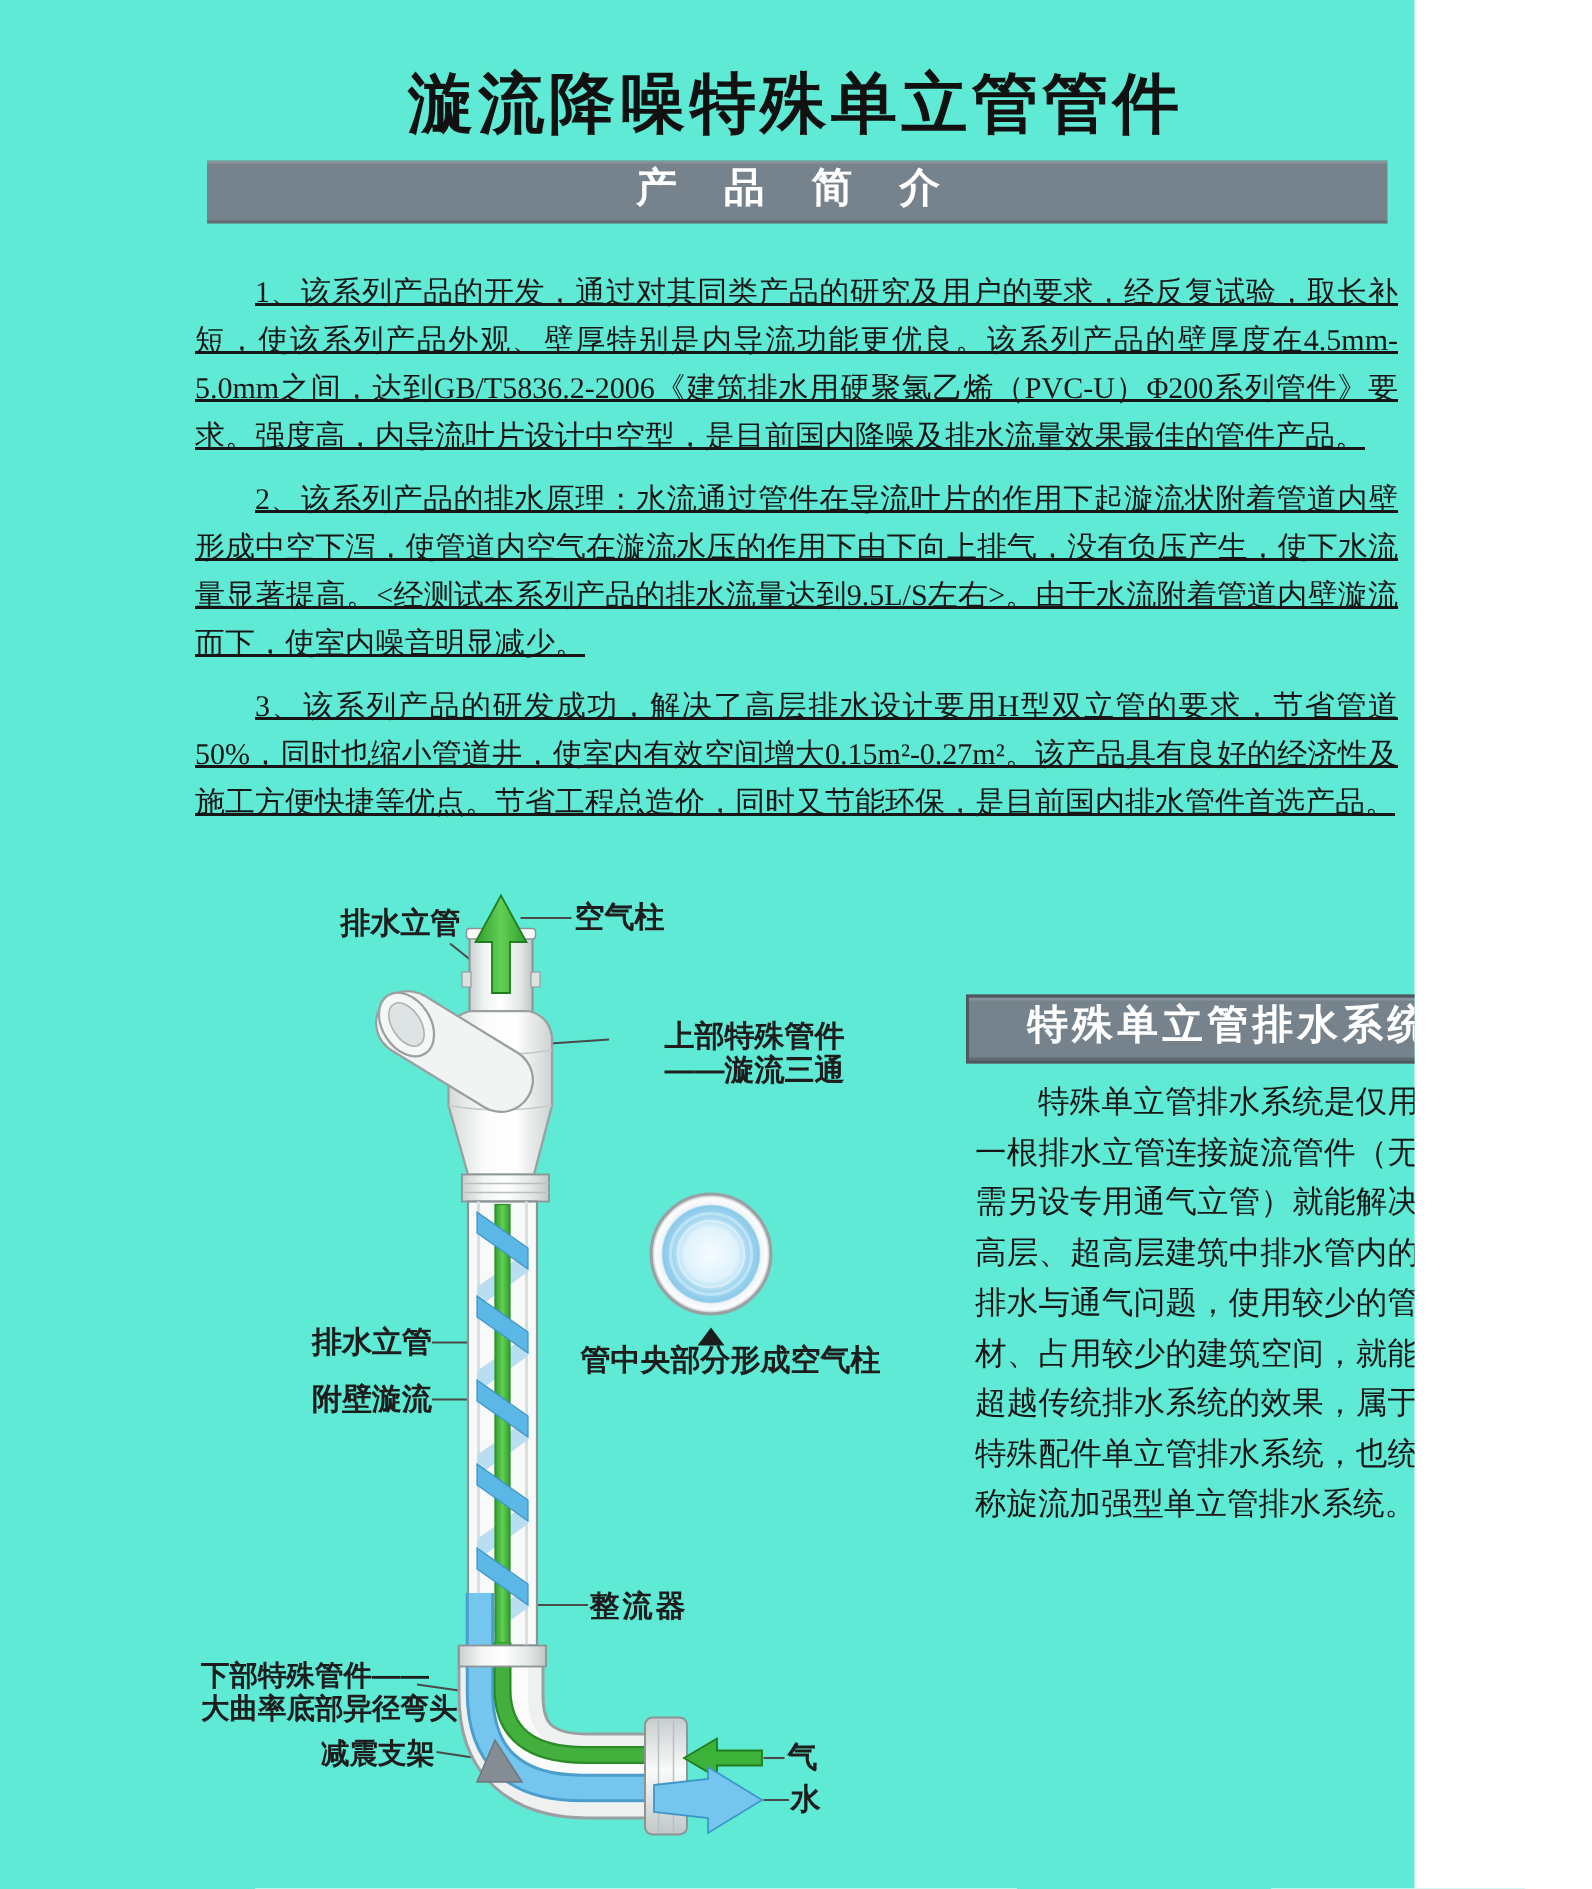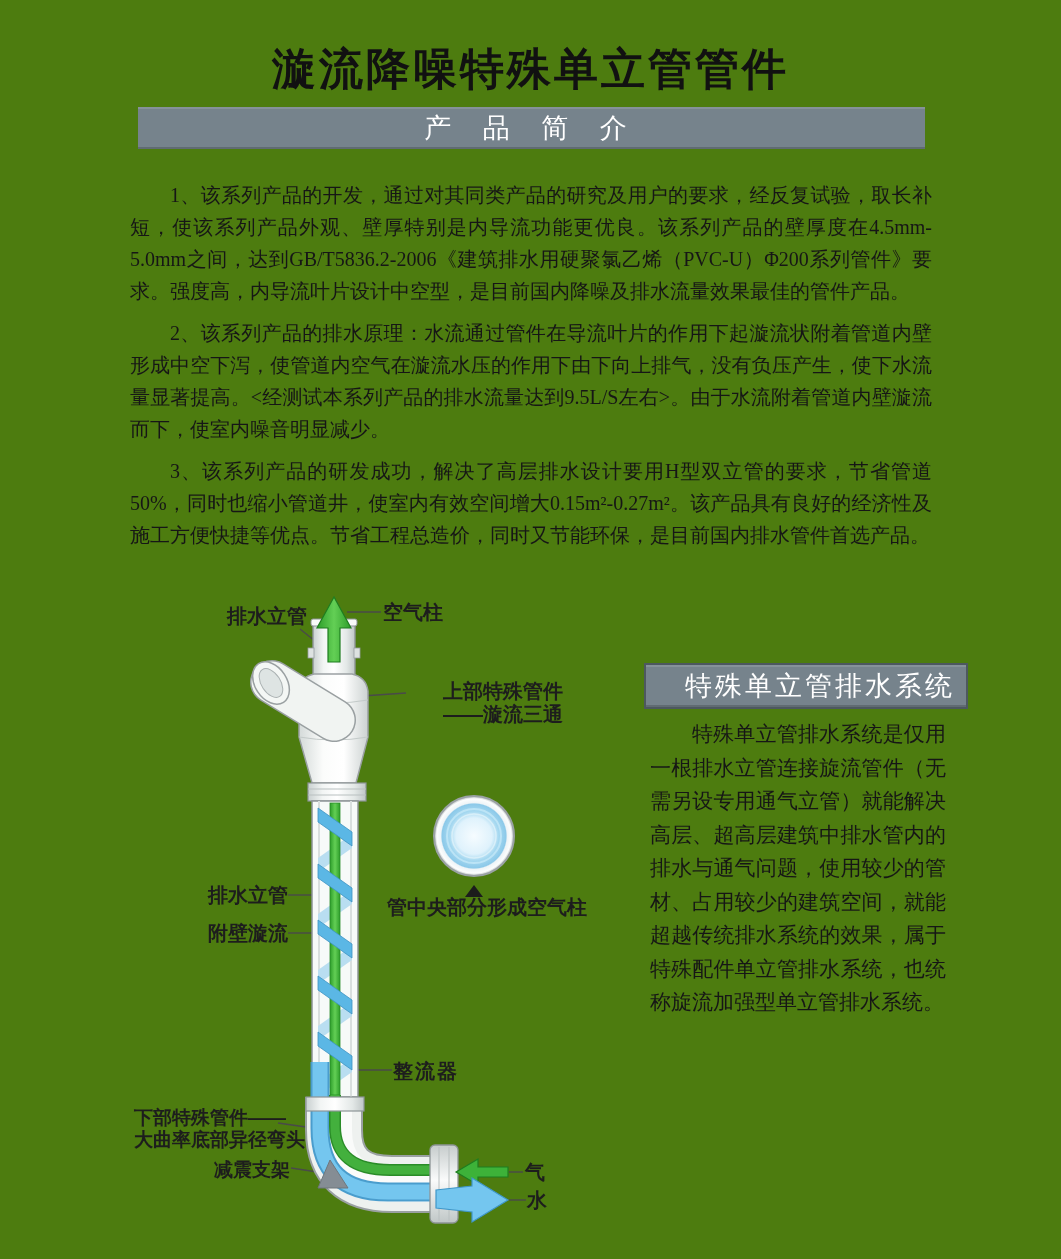--- a/index.html
+++ b/index.html
@@ -1,37 +1,37 @@
 <!DOCTYPE html>
 <html><head>
 <meta charset="utf-8">
 <style>
   html,body{margin:0;padding:0;background:#ffffff;}
   .page{
-    position:relative;width:1061px;height:1259px;background:#4d7c0f;overflow:hidden;
+    position:relative;width:943px;height:1259px;background:#5eead4;overflow:hidden;
     font-family:"Liberation Sans",sans-serif;color:#1c1c1c;
   }
   .page-title{
     position:absolute;left:0;top:40px;width:1061px;margin:0;
     text-align:center;font-size:44px;font-weight:700;letter-spacing:3px;color:#111;
     font-family:"Liberation Sans",sans-serif;
   }
   .banner{
-    position:absolute;display:flex;align-items:center;justify-content:center;
-    background:#76838c;color:#ffffff;font-weight:400;
+    position:absolute;display:flex;align-items:flex-start;justify-content:center;
+    background:#76838c;color:#ffffff;font-weight:700;
     box-shadow:inset 0 2px 0 rgba(255,255,255,.12), inset 0 -2px 0 rgba(0,0,0,.18);
   }
   .banner-intro{left:138px;top:107px;width:787px;height:42px;font-size:27px;letter-spacing:12px;}
   .banner-system{left:644px;top:663px;width:292px;height:42px;font-size:27px;letter-spacing:3px;border:2px solid #4d585f;padding-left:28px;}
   .intro-text{
     position:absolute;left:130px;top:179px;width:802px;
     font-family:"Liberation Serif",serif;font-size:20px;line-height:32px;
     text-align:justify;color:#161616;
   }
-  .intro-text p{margin:0 0 10px 0;text-indent:2em;}
+  .intro-text p{margin:0 0 10px 0;text-indent:2em;text-decoration:underline;}
   .system-text{
     position:absolute;left:650px;top:718px;width:296px;
     font-family:"Liberation Serif",serif;font-size:21px;line-height:33.5px;
     text-align:justify;color:#161616;margin:0;text-indent:2em;
   }
   .diagram{position:absolute;left:0;top:580px;width:1061px;height:679px;}
   .diagram svg{position:absolute;left:0;top:0;}
   .dlabel{
     position:absolute;font-weight:700;color:#1d1d1d;white-space:nowrap;
     font-family:"Liberation Sans",sans-serif;font-size:20px;line-height:23px;

